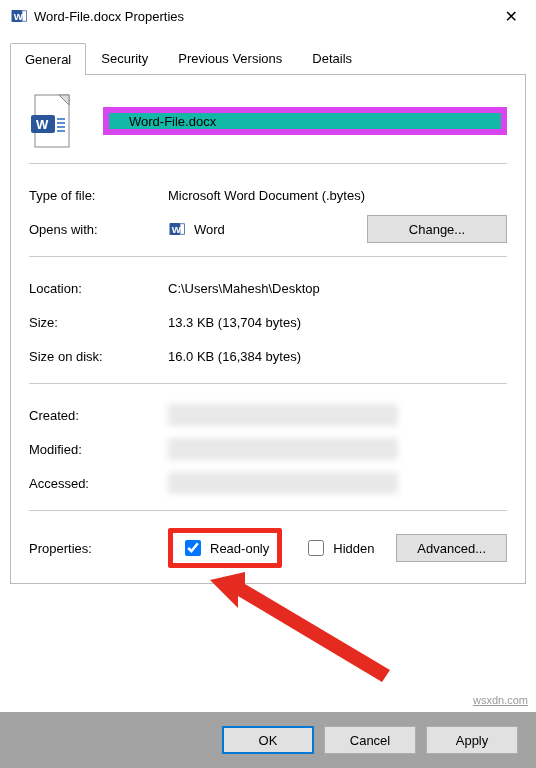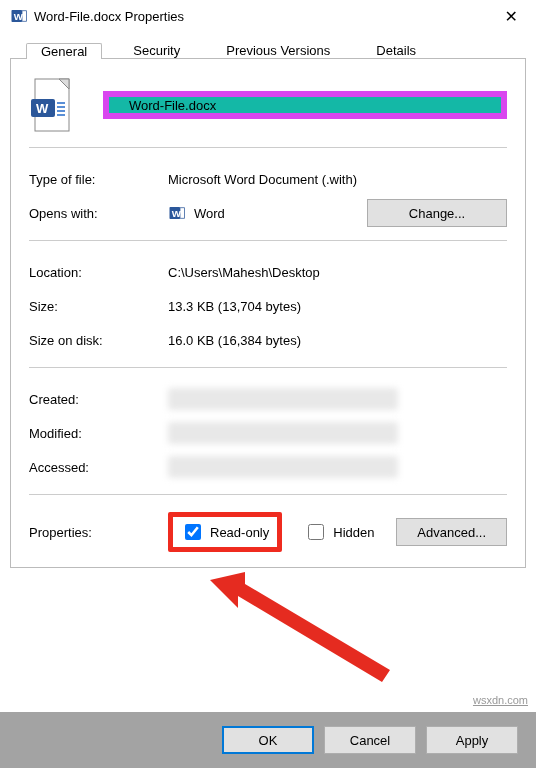--- a/index.html
+++ b/index.html
@@ -3,21 +3,21 @@
   <meta charset="utf-8">
   <style>
     * { box-sizing: border-box; font-family: "Segoe UI", Tahoma, sans-serif; font-size: 13px; }
     body { margin: 0; width: 536px; height: 768px; background: #fff; position: relative; }
     .titlebar { display: flex; align-items: center; height: 32px; padding: 0 10px; }
     .titlebar .word-icon { width: 18px; height: 18px; margin-right: 6px; }
     .titlebar .title { flex: 1; }
     .titlebar .close { font-size: 16px; padding: 0 8px; cursor: default; }
     .content { padding: 6px 10px 10px 10px; }
     .tabstrip { display: flex; border-bottom: 1px solid #bbb; margin-top: 4px; }
-    .tab { padding: 0 14px; border: 1px solid transparent; border-bottom: none; cursor: default; margin-left: 16px; }
+    .tab { padding: 8px 14px; border: 1px solid transparent; border-bottom: none; cursor: default; }
     .tab.active { background: #fff; border-color: #bbb; border-radius: 2px 2px 0 0; position: relative; top: 1px; }
     .panel { border: 1px solid #bbb; border-top: none; padding: 18px 18px 12px 18px; }
     .row-file { display: flex; align-items: center; margin-bottom: 14px; }
     .file-icon { width: 46px; height: 56px; margin-right: 28px; }
     .filename-input { flex: 1; height: 28px; border: 6px solid #d946ef; padding: 0 20px; background: #14b8a6; }
     .hr { height: 1px; background: #ccc; margin: 10px 0 14px 0; }
     .prop-row { display: flex; align-items: center; min-height: 34px; gap: 19px; }
     .prop-label { width: 120px; }
     .prop-value { flex: 1; display: flex; align-items: center; gap: 8px; }
     .word-small-icon { width: 18px; height: 18px; }
@@ -68,21 +68,21 @@
         <line x1="28" y1="34" x2="36" y2="34" stroke="#5a8fd6" stroke-width="2"></line>
         <line x1="28" y1="38" x2="36" y2="38" stroke="#5a8fd6" stroke-width="2"></line>
       </svg>
       <input class="filename-input" type="text" value="Word-File.docx" style="">
     </div>
 
     <div class="hr"></div>
 
     <div class="prop-row">
       <div class="prop-label">Type of file:</div>
-      <div class="prop-value">Microsoft Word Document (.with)</div>
+      <div class="prop-value">Microsoft Word Document (.bytes)</div>
     </div>
 
     <div class="prop-row">
       <div class="prop-label">Opens with:</div>
       <div class="prop-value">
         <svg class="word-small-icon" viewBox="0 0 24 24">
             <rect x="2" y="4" width="14" height="16" rx="1" fill="#2b579a"></rect>
             <rect x="16" y="5" width="6" height="14" fill="#fff" stroke="#2b579a"></rect>
             <text x="5" y="17" font-size="11" fill="#fff" font-weight="bold">W</text>
           </svg>

